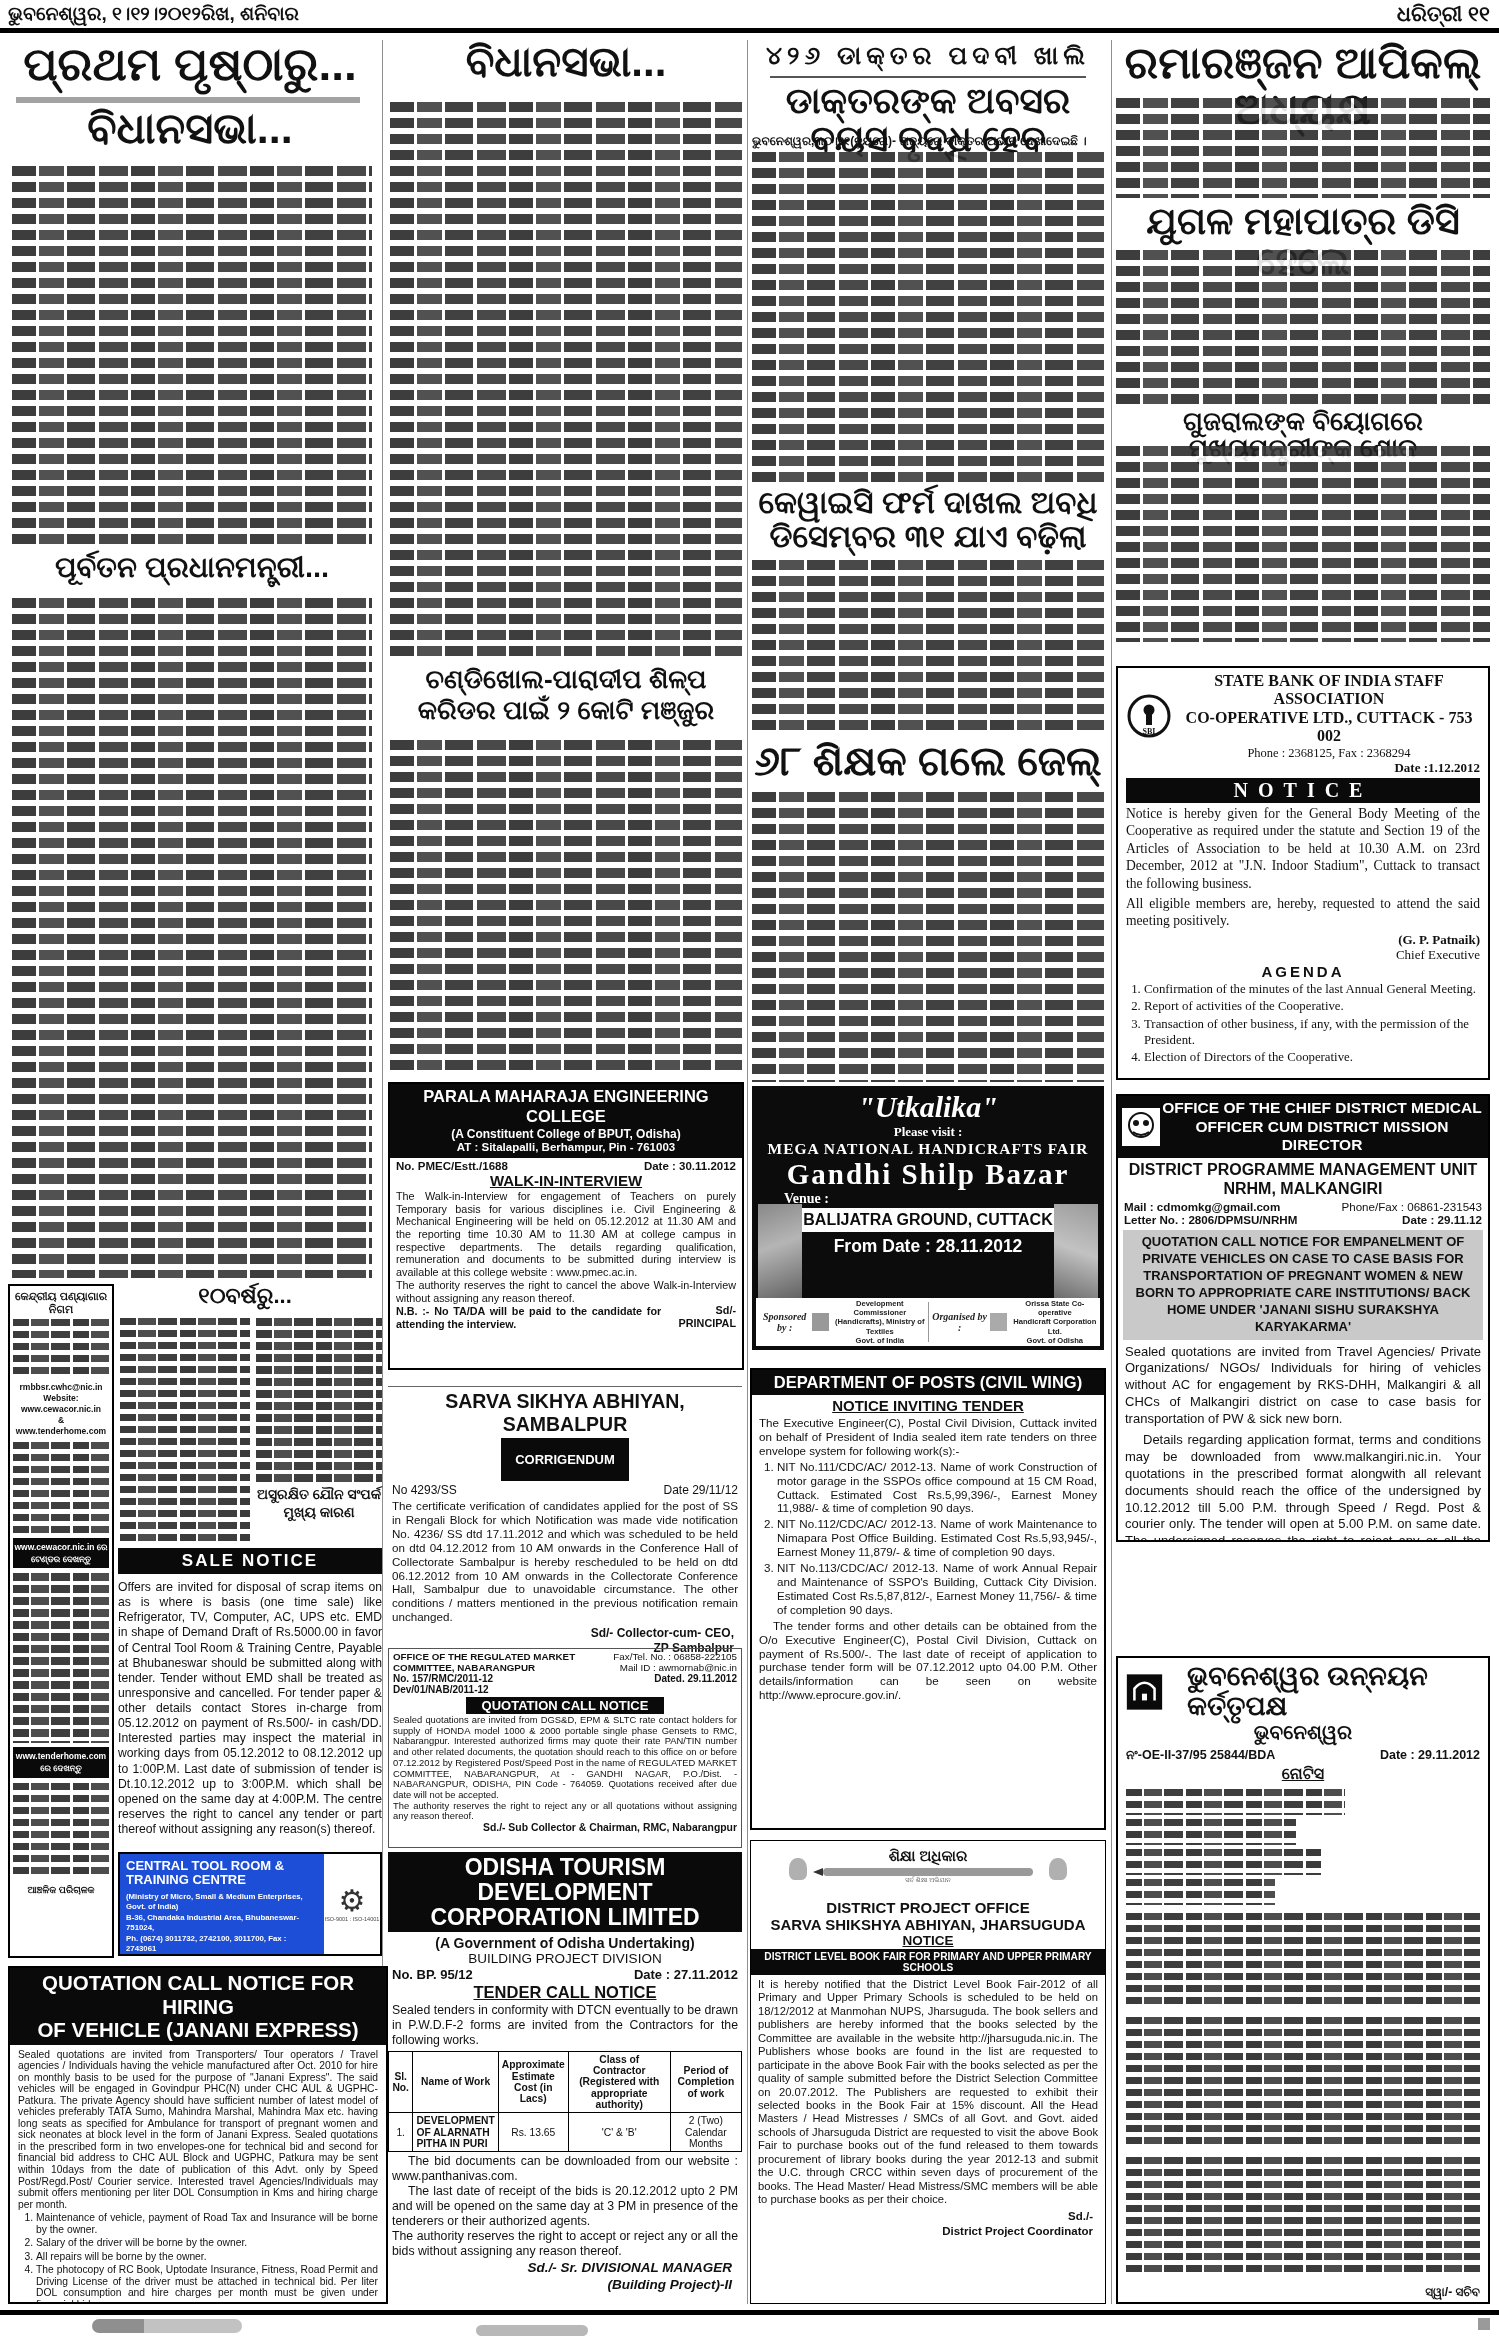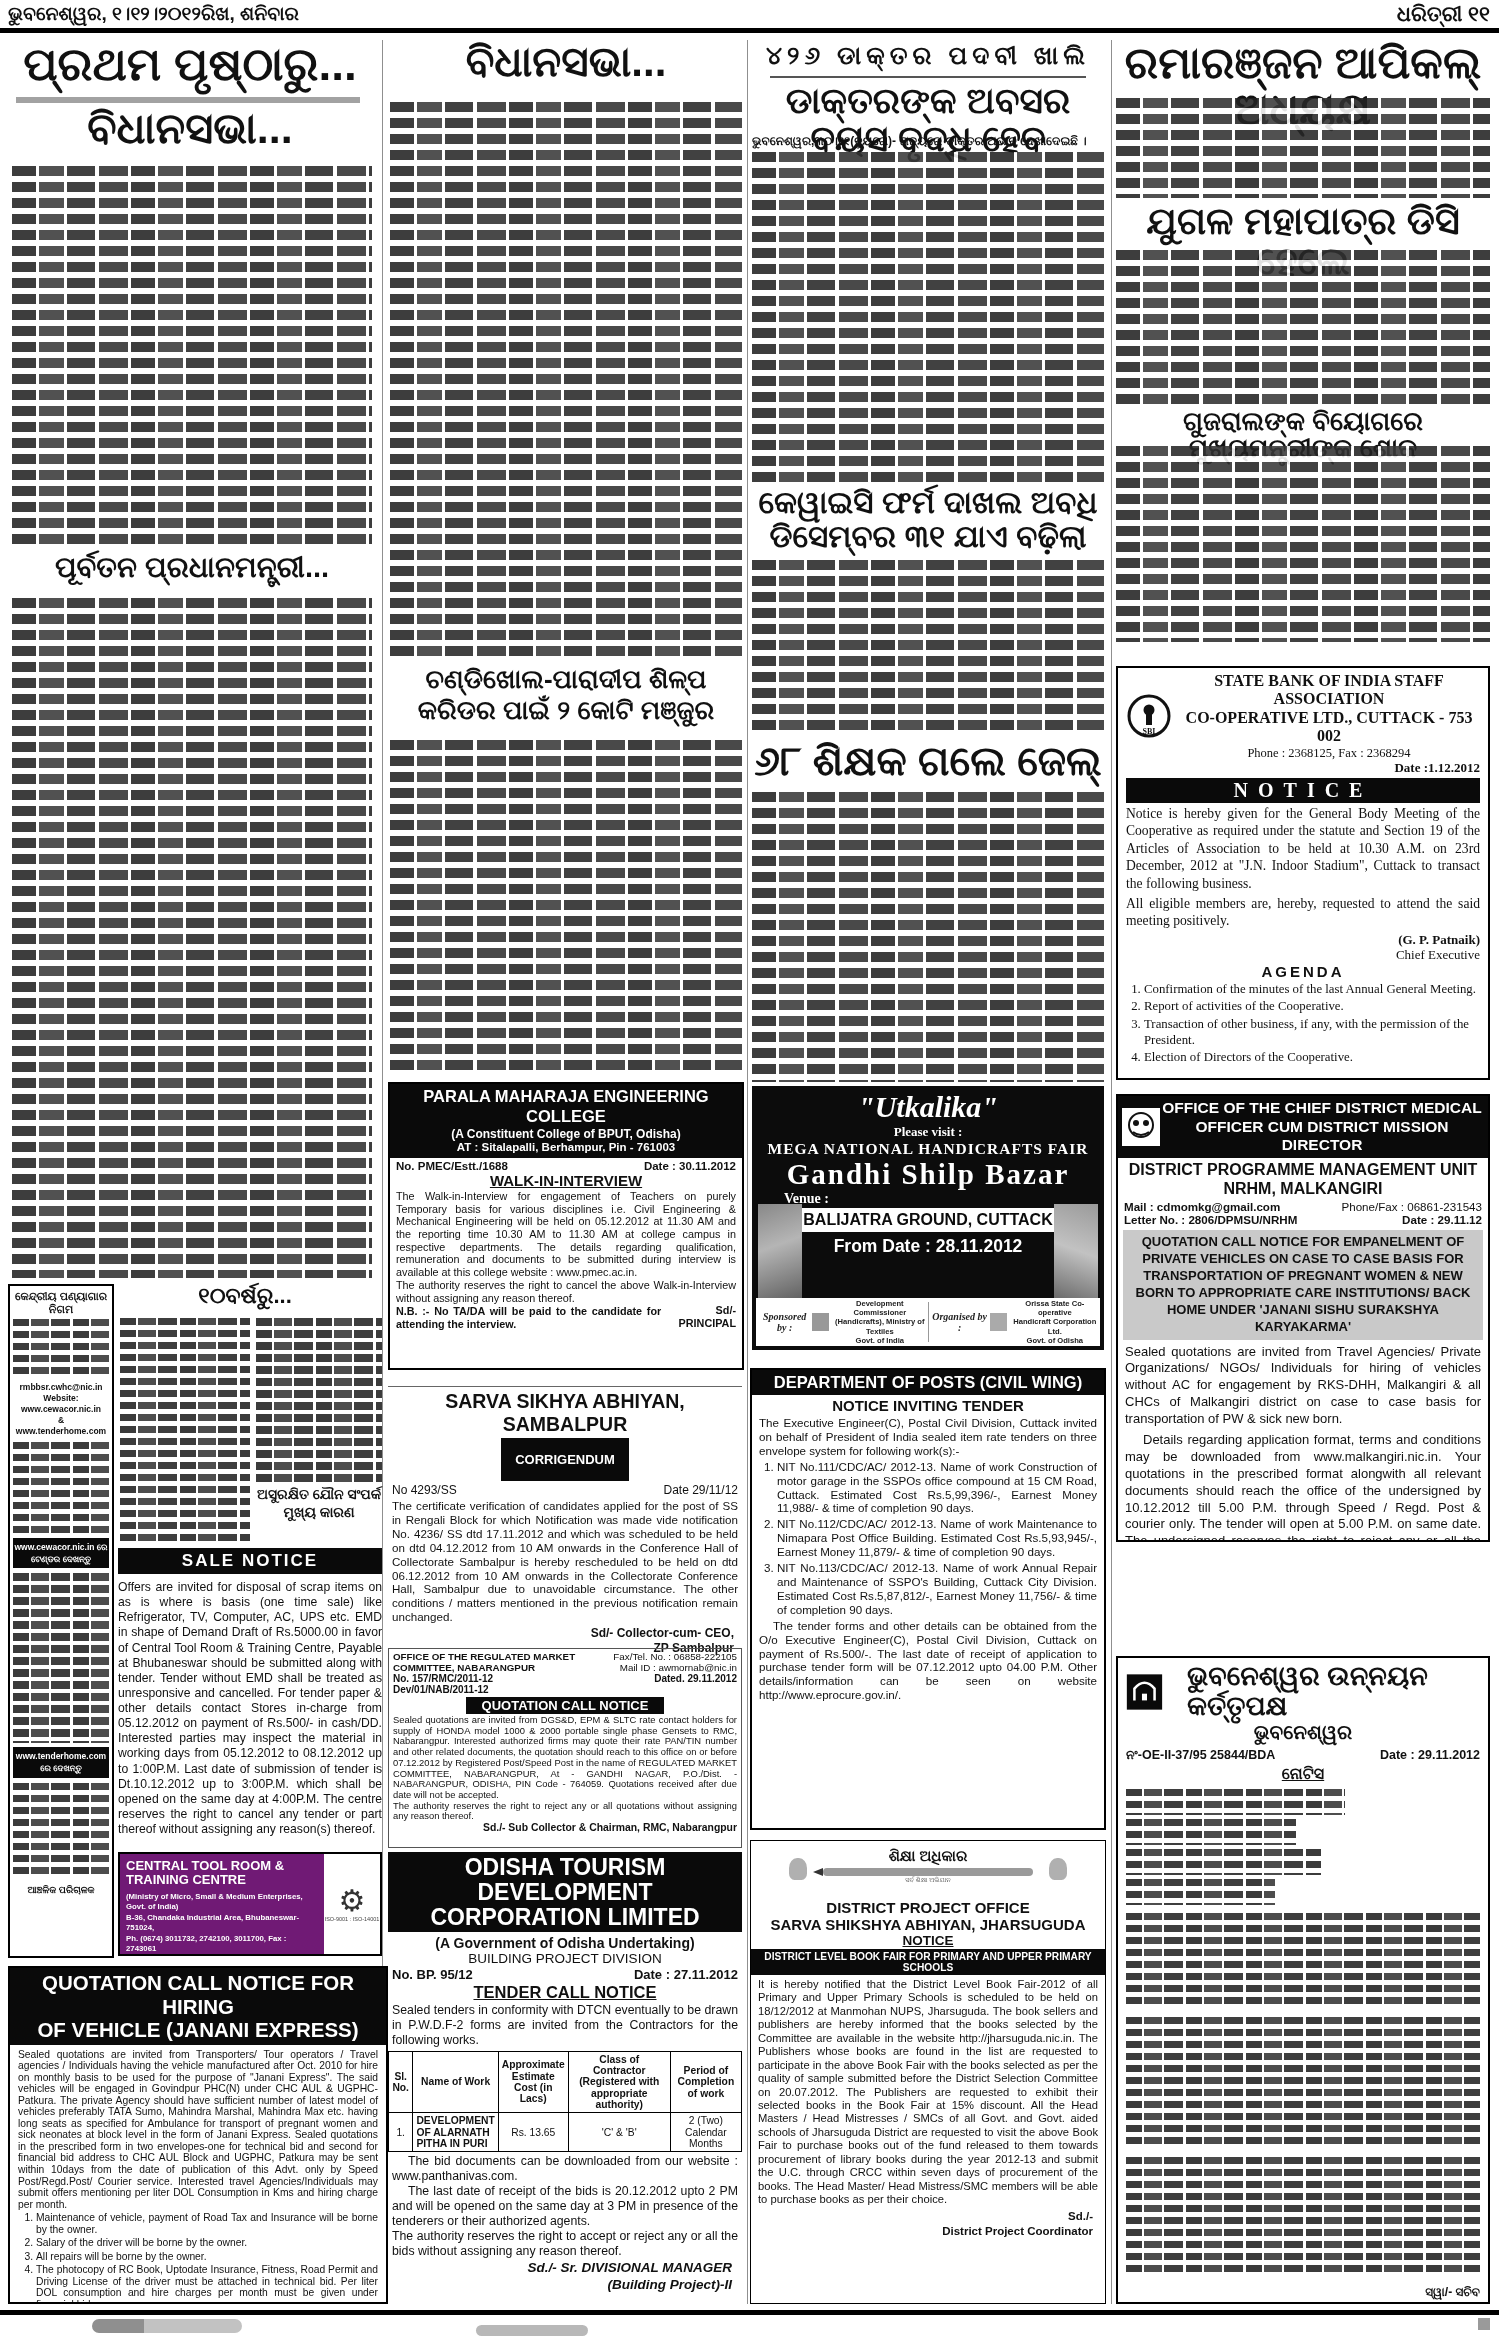--- a/index.html
+++ b/index.html
@@ -73,21 +73,21 @@
   <div class="c sim-sm" style="left:256px;top:1318px;width:126px;height:164px"></div>
   <div class="c hl" style="left:256px;top:1486px;width:126px;font-size:14px;line-height:1.25">
     <div>ଅସୁରକ୍ଷିତ ଯୌନ ସଂପର୍କ</div>
     <div>ମୁଖ୍ୟ କାରଣ</div>
   </div>
 
   <div class="c bbar" style="left:118px;top:1548px;width:264px;height:26px;font-size:17px;letter-spacing:2px;line-height:26px">SALE NOTICE</div>
   <div class="c j" style="left:118px;top:1580px;width:264px;height:266px;font-size:12.2px;line-height:1.24;overflow:hidden">Offers are invited for disposal of scrap items on as is where is basis (one time sale) like Refrigerator, TV, Computer, AC, UPS etc. EMD in shape of Demand Draft of Rs.5000.00 in favor of Central Tool Room &amp; Training Centre, Payable at Bhubaneswar should be submitted along with tender. Tender without EMD shall be treated as unresponsive and cancelled. For tender paper &amp; other details contact Stores in-charge from 05.12.2012 on payment of Rs.500/- in cash/DD. Interested parties may inspect the material in working days from 05.12.2012 to 08.12.2012 up to 1:00P.M. Last date of submission of tender is Dt.10.12.2012 up to 3:00P.M. which shall be opened on the same day at 4:00P.M. The centre reserves the right to cancel any tender or part thereof without assigning any reason(s) thereof.</div>
 
   <div class="nbox" style="left:118px;top:1852px;width:264px;height:104px;display:flex">
-    <div style="flex:1;background:#701a75;color:#fff;padding:5px 6px">
+    <div style="flex:1;background:#1d4ed8;color:#fff;padding:5px 6px">
       <div style="font-size:13px;font-weight:700;line-height:1.1">CENTRAL TOOL ROOM &amp; TRAINING CENTRE</div>
       <div style="font-size:7.8px;font-weight:700;line-height:1.35;margin-top:4px">
         <div>(Ministry of Micro, Small &amp; Medium Enterprises, Govt. of India)</div>
         <div>B-36, Chandaka Industrial Area, Bhubaneswar-751024,</div>
         <div>Ph. (0674) 3011732, 2742100, 3011700, Fax : 2743061</div>
       </div>
     </div>
     <div style="width:56px;background:#fff;display:flex;flex-direction:column;align-items:center;justify-content:center">
       <span style="font-family:'DejaVu Sans',sans-serif;font-size:30px;line-height:1;color:#333">⚙</span>
       <span style="font-size:5.5px;color:#444;text-align:center">ISO-9001 : ISO-14001</span>
@@ -265,21 +265,21 @@
           <span style="display:block">Orissa State Co-operative</span>
           <span style="display:block">Handicraft Corporation Ltd.</span>
           <span style="display:block">Govt. of Odisha</span>
         </span>
       </div>
     </div>
   </div>
 
   <div class="nbox" style="left:750px;top:1368px;width:356px;height:462px">
     <div class="bbar" style="font-size:16.5px;padding:3px 0">DEPARTMENT OF POSTS (CIVIL WING)</div>
-    <div style="text-align:center;font-weight:700;font-size:15px;margin-top:2px">NOTICE INVITING TENDER</div>
+    <div style="text-align:center;font-weight:700;font-size:15px;text-decoration:underline;margin-top:2px">NOTICE INVITING TENDER</div>
     <div style="padding:2px 7px;font-size:11.6px;line-height:1.2">
       <div class="j">The Executive Engineer(C), Postal Civil Division, Cuttack invited on behalf of President of India sealed item rate tenders on three envelope system for following work(s):-</div>
       <ol class="tight" style="font-size:11.6px">
         <li class="j">NIT No.111/CDC/AC/ 2012-13. Name of work Construction of motor garage in the SSPOs office compound at 15 CM Road, Cuttack. Estimated Cost Rs.5,99,396/-, Earnest Money 11,988/- &amp; time of completion 90 days.</li>
         <li class="j">NIT No.112/CDC/AC/ 2012-13. Name of work Maintenance to Nimapara Post Office Building. Estimated Cost Rs.5,93,945/-, Earnest Money 11,879/- &amp; time of completion 90 days.</li>
         <li class="j">NIT No.113/CDC/AC/ 2012-13. Name of work Annual Repair and Maintenance of SSPO's Building, Cuttack City Division. Estimated Cost Rs.5,87,812/-, Earnest Money 11,756/- &amp; time of completion 90 days.</li>
       </ol>
       <div class="j" style="text-indent:14px;margin-top:2px">The tender forms and other details can be obtained from the O/o Executive Engineer(C), Postal Civil Division, Cuttack on payment of Rs.500/-. The last date of receipt of application to purchase tender form will be 07.12.2012 upto 04.00 P.M. Other details/information can be seen on website http://www.eprocure.gov.in/.</div>
     </div>
   </div>

